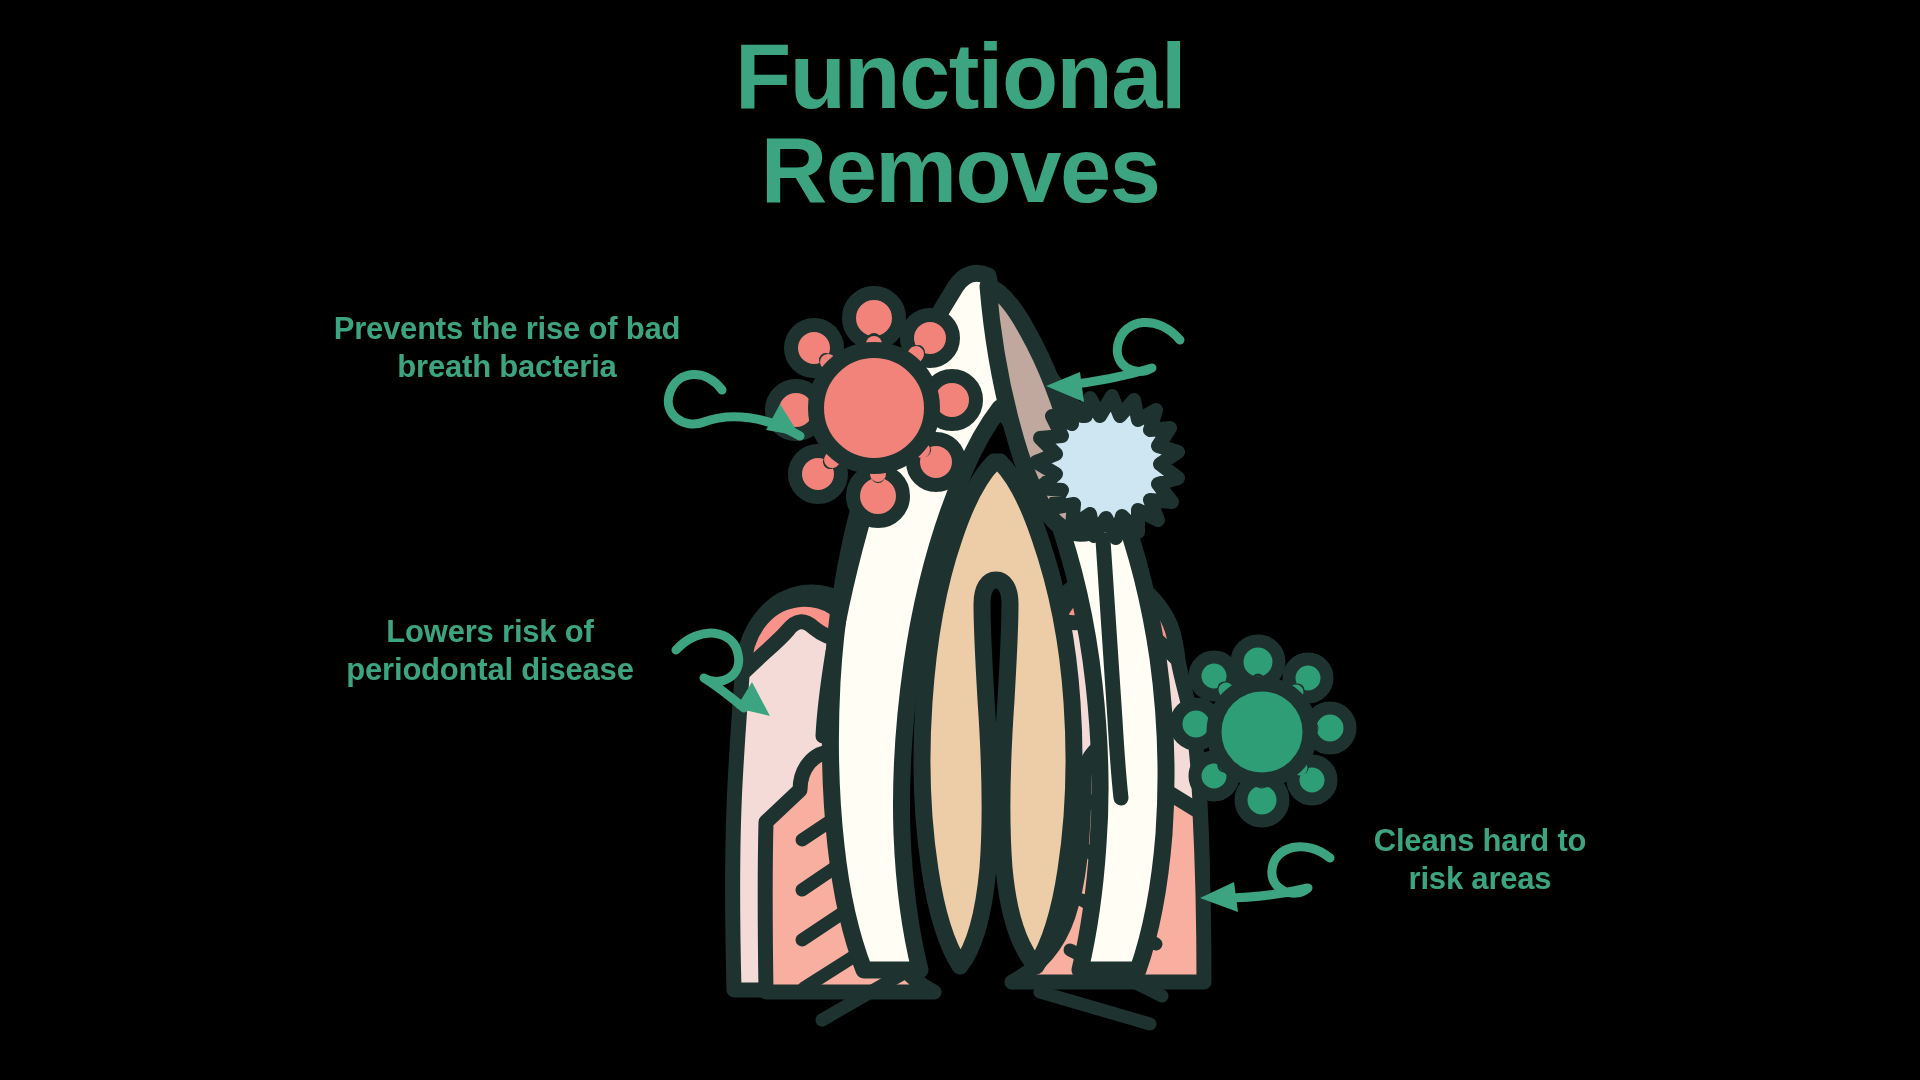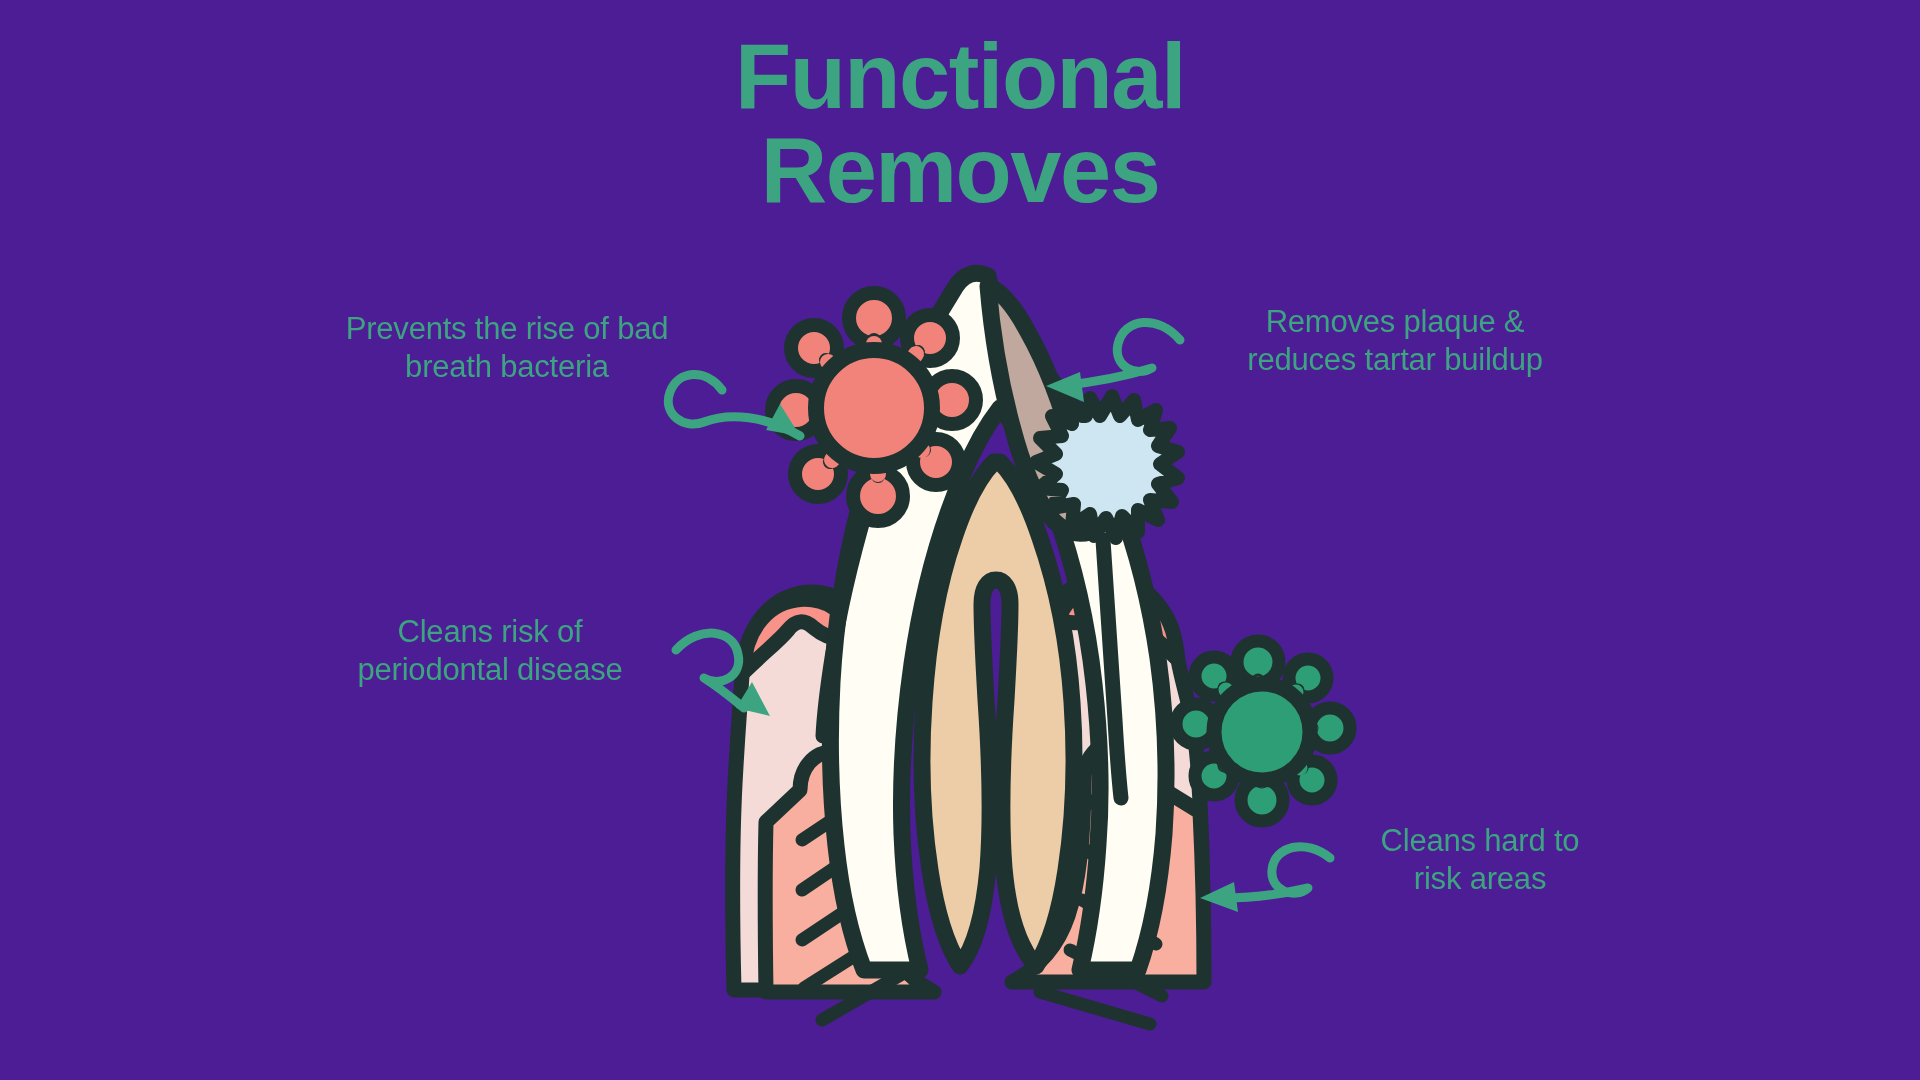--- a/index.html
+++ b/index.html
@@ -8,21 +8,21 @@
     padding: 0;
     background: #FDF8E9;
   }
   body {
     font-family: "Liberation Sans", sans-serif;
   }
   #stage {
     position: relative;
     width: 1920px;
     height: 1080px;
-    background: #4c1d95;
+    background: #000000;
     overflow: hidden;
   }
 
   
   #title {
     position: absolute;
     left: 0;
     top: 30px;
     width: 1920px;
     text-align: center;
@@ -31,21 +31,21 @@
     font-size: 92px;
     line-height: 1.02;
     letter-spacing: -1.5px;
   }
   #title .tline { display: block; }
 
   
   .callout {
     position: absolute;
     color: #3CA480;
-    font-weight: 400;
+    font-weight: 700;
     font-size: 31px;
     line-height: 1.22;
     letter-spacing: -0.2px;
     white-space: pre-line;
   }
   .callout.c-right { text-align: center; }
   .callout.c-left  { text-align: center; }
 
   #label-bad-breath   { left: 292px; top: 310px;  width: 430px; text-align: center; }
   #label-plaque       { left: 1195px; top: 303px; width: 400px; text-align: center; }
@@ -263,22 +263,20 @@
 
       <path d="M1330 858 c-24 -20 -56 -12 -58 12 c-2 20 22 30 36 18
                c-26 6 -54 10 -84 10"></path>
       <path d="M1200 898 l34 -16 l4 30 Z" fill="#3CA480" stroke="none"></path>
     </g>
   </svg>
 
   <div class="callout c-left" id="label-bad-breath">Prevents the rise of bad
 breath bacteria</div>
 
-  <div class="callout c-right" id="label-plaque">Removes plaque &amp;
-reduces tartar buildup</div>
-
-  <div class="callout c-left" id="label-periodontal">Cleans risk of
+
+  <div class="callout c-left" id="label-periodontal">Lowers risk of
 periodontal disease</div>
 
   <div class="callout c-right" id="label-hard-reach">Cleans hard to
 risk areas</div>
 
 </div>
 
 </body></html>

